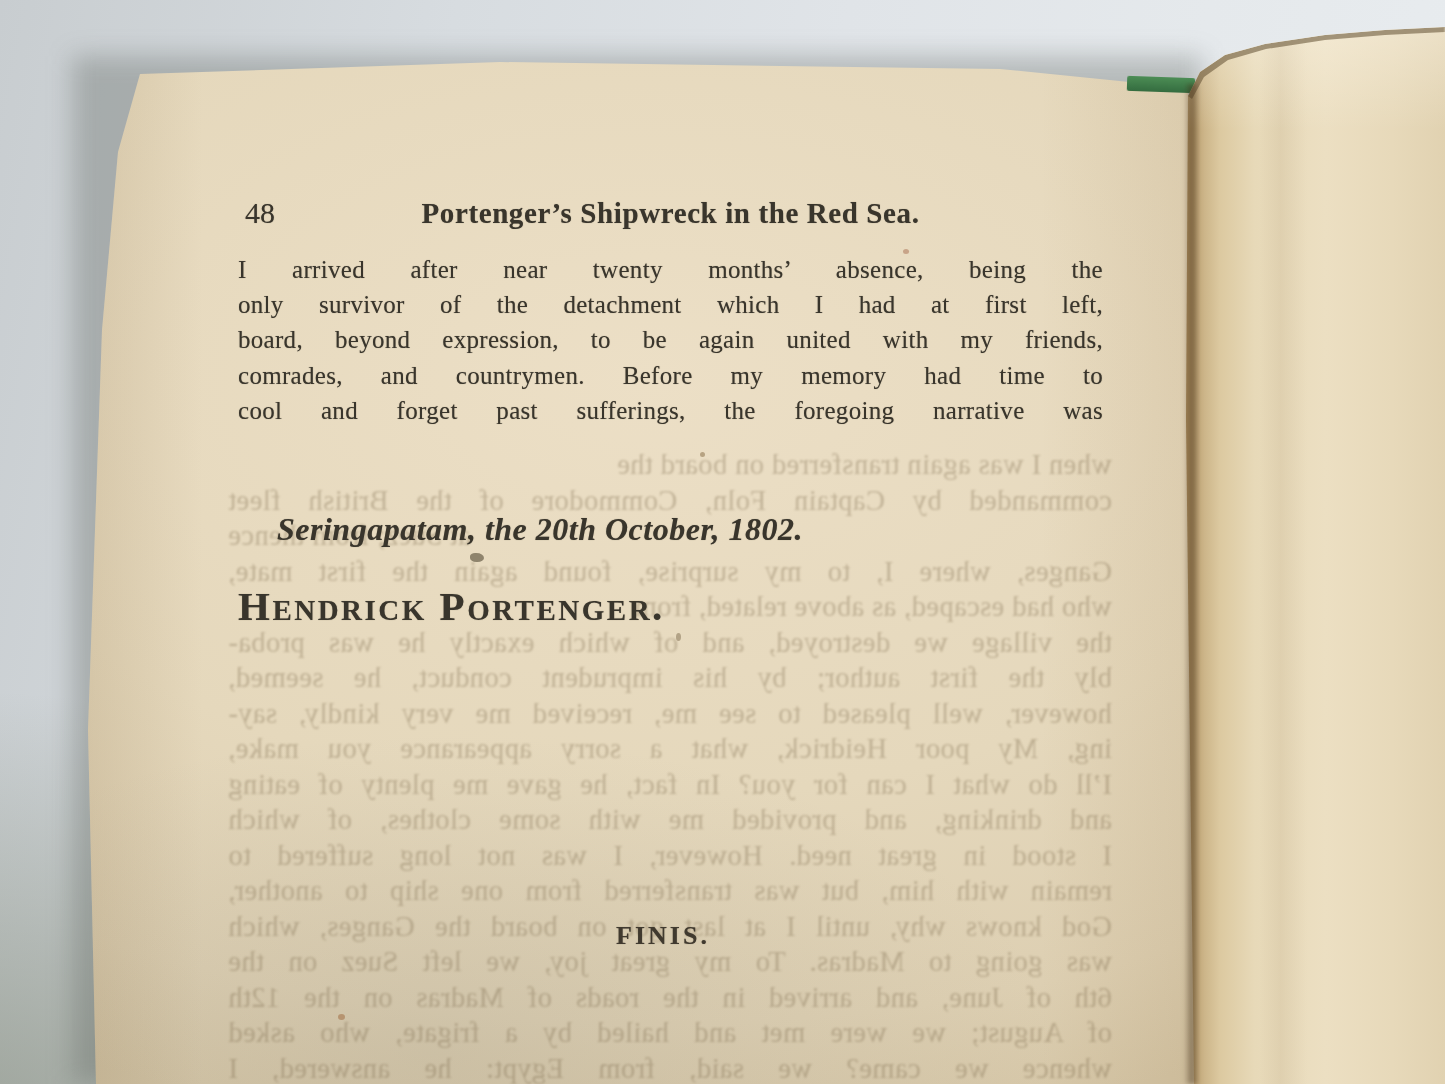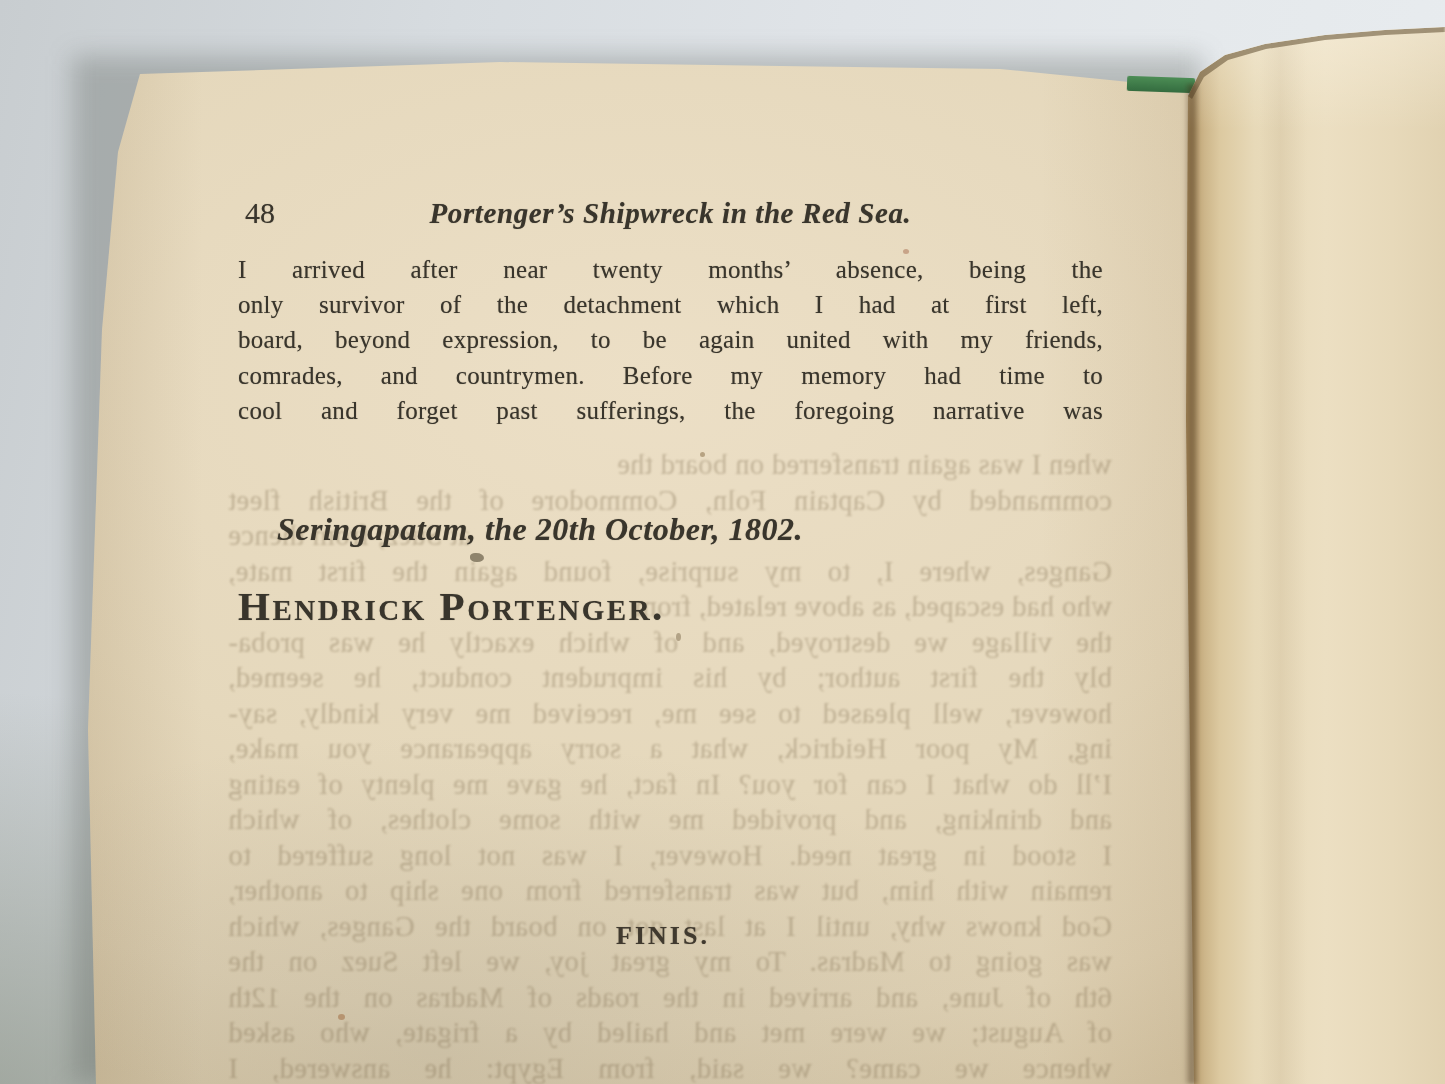--- a/index.html
+++ b/index.html
@@ -33,21 +33,21 @@
     letter-spacing:.4px;
   }
   .gline{transform:scaleX(-1);text-align:justify;text-align-last:justify;height:35.5px;overflow:visible;}
   .gline.appear-left{text-align:right;text-align-last:right;}
   .gline.appear-right{text-align:left;text-align-last:left;}
   
   .print{position:absolute;z-index:2;color:#39352c;text-shadow:0 0 1px rgba(58,50,38,.45);}
   .page-number{left:245px;top:196px;font-size:30px;}
   .running-head{
     left:238px;top:197px;width:865px;text-align:center;
-    font-style:italic;font-weight:600;font-size:29px;letter-spacing:.6px;
+    font-weight:600;font-size:29px;letter-spacing:.6px;
   }
   .paragraph{left:238px;top:252px;width:865px;font-size:25px;line-height:35.2px;letter-spacing:.3px;}
   .pline{text-align:justify;text-align-last:justify;}
   .pline.last{text-align-last:left;}
   .dateline{
     left:277px;top:511px;font-style:italic;font-weight:600;
     font-size:32px;letter-spacing:.5px;
   }
   .signature{
     left:238px;top:582px;width:827px;text-align:left;

